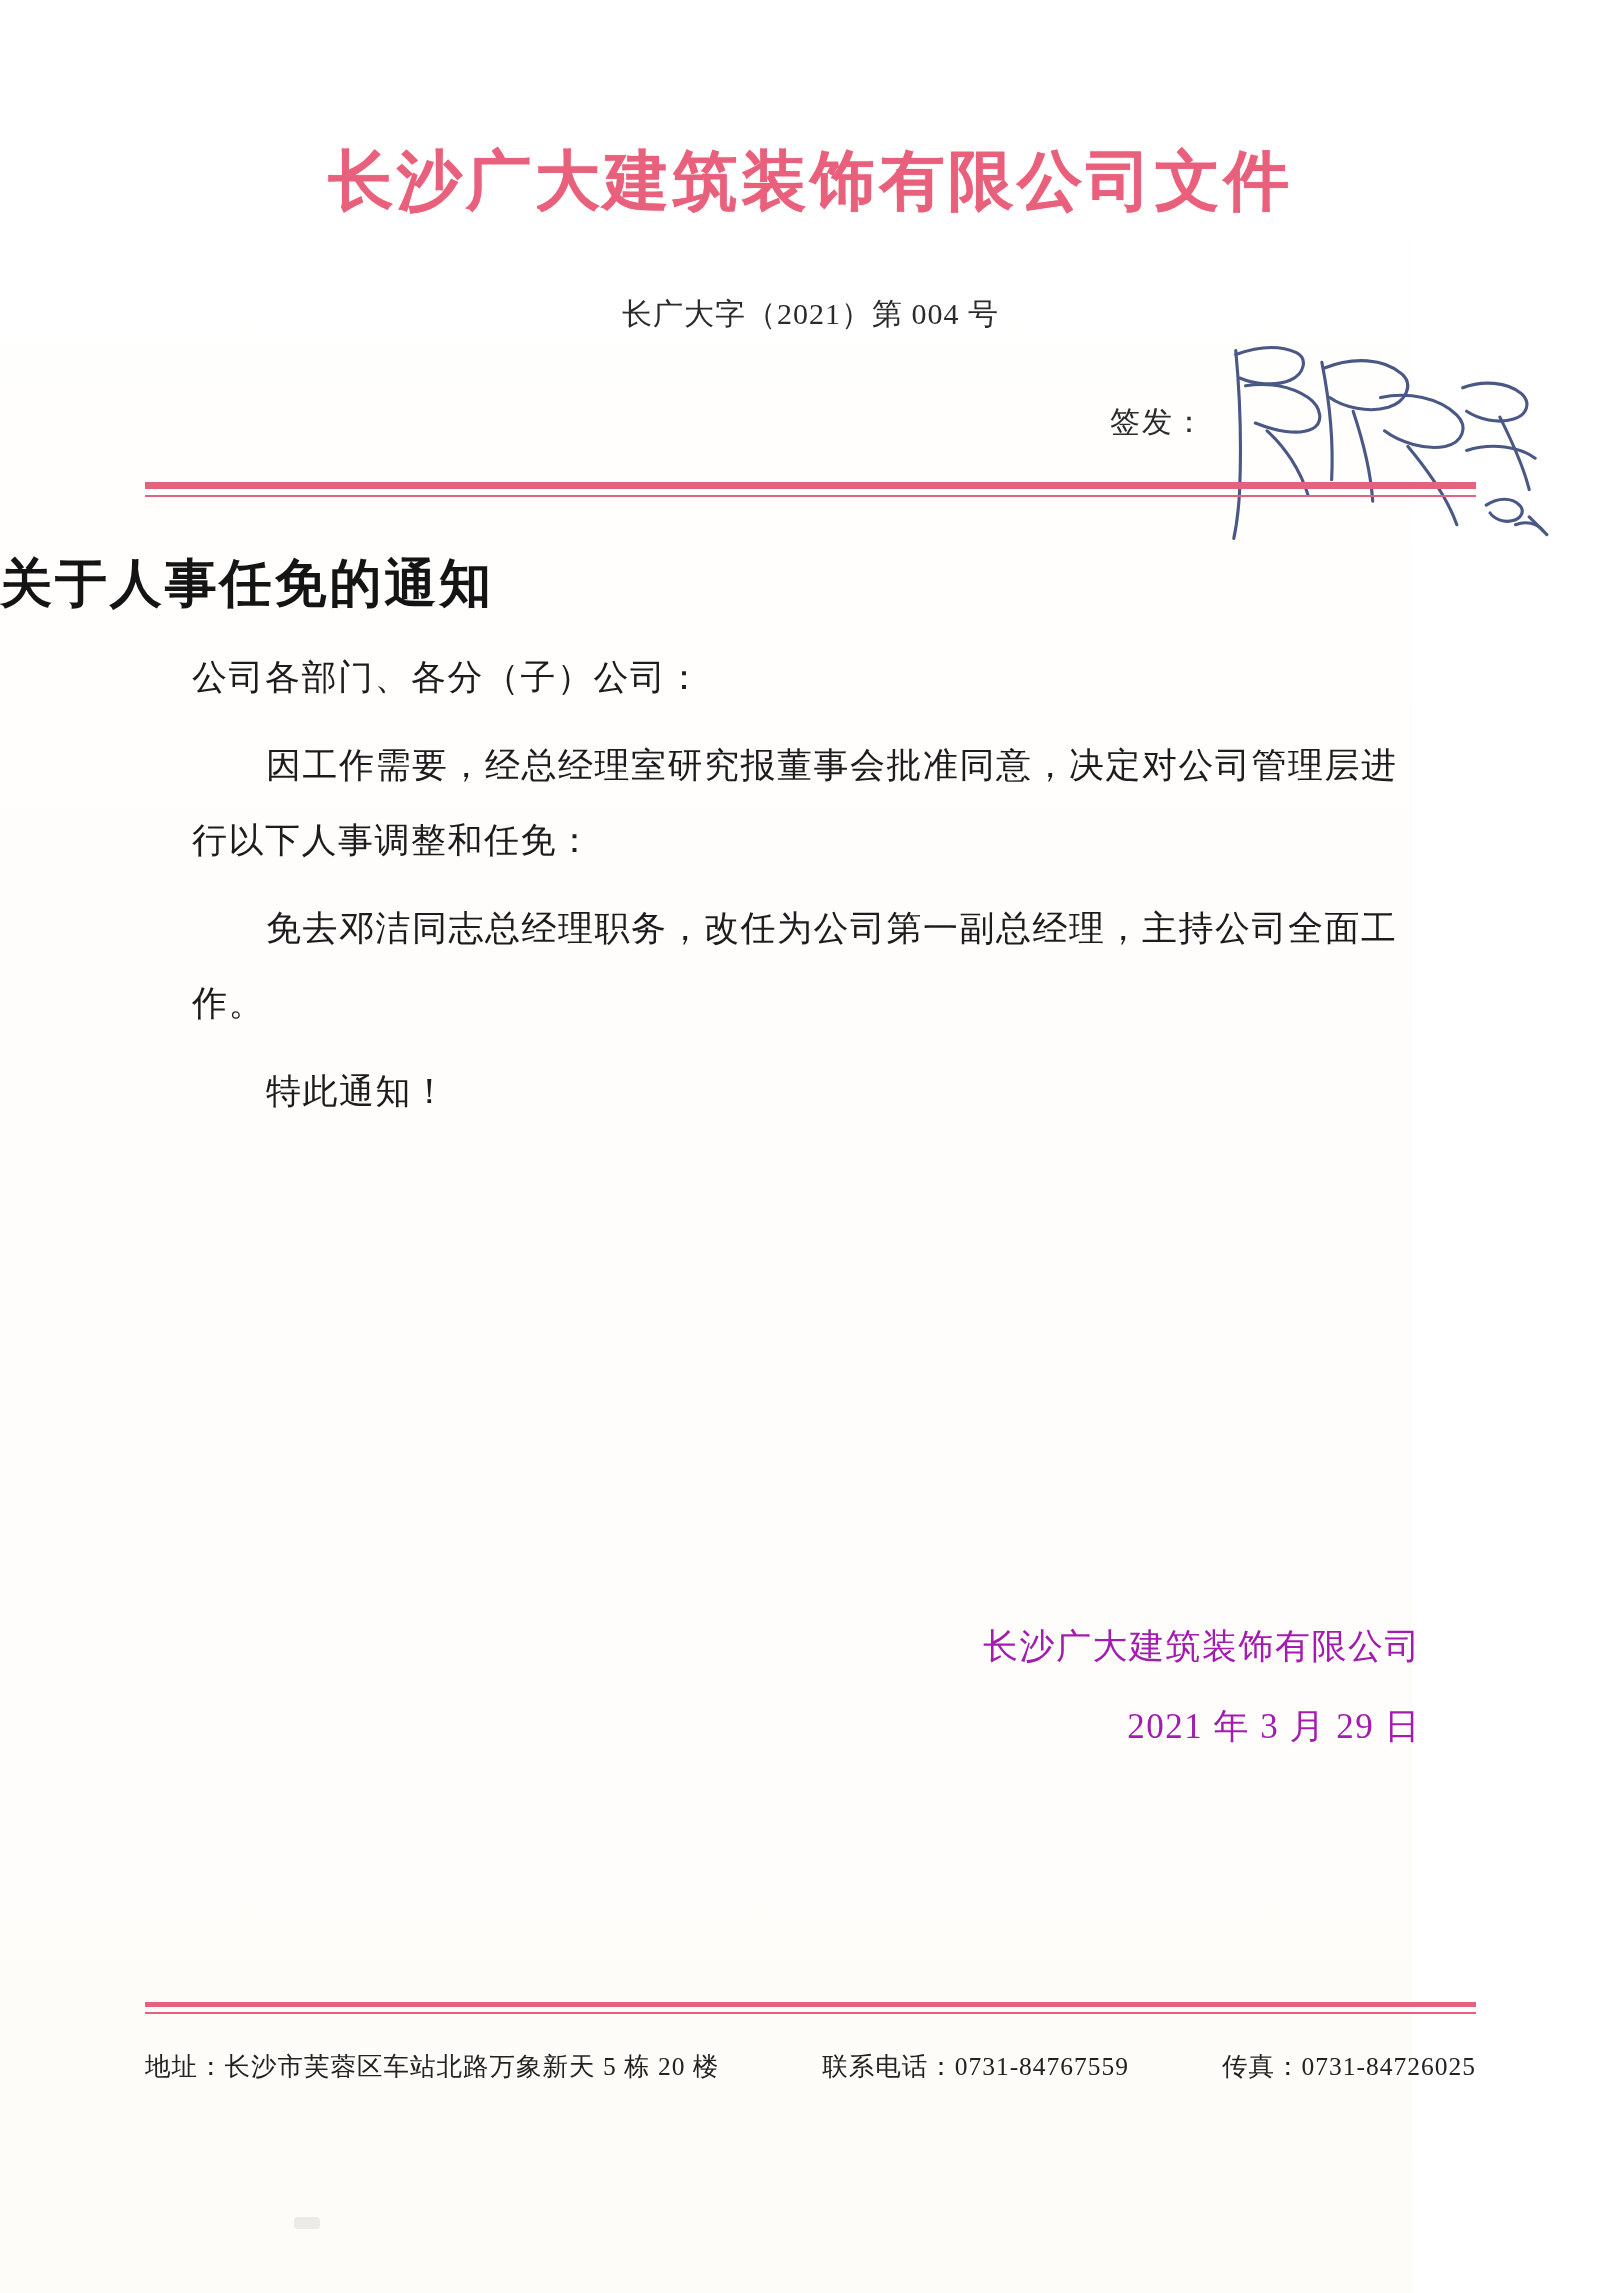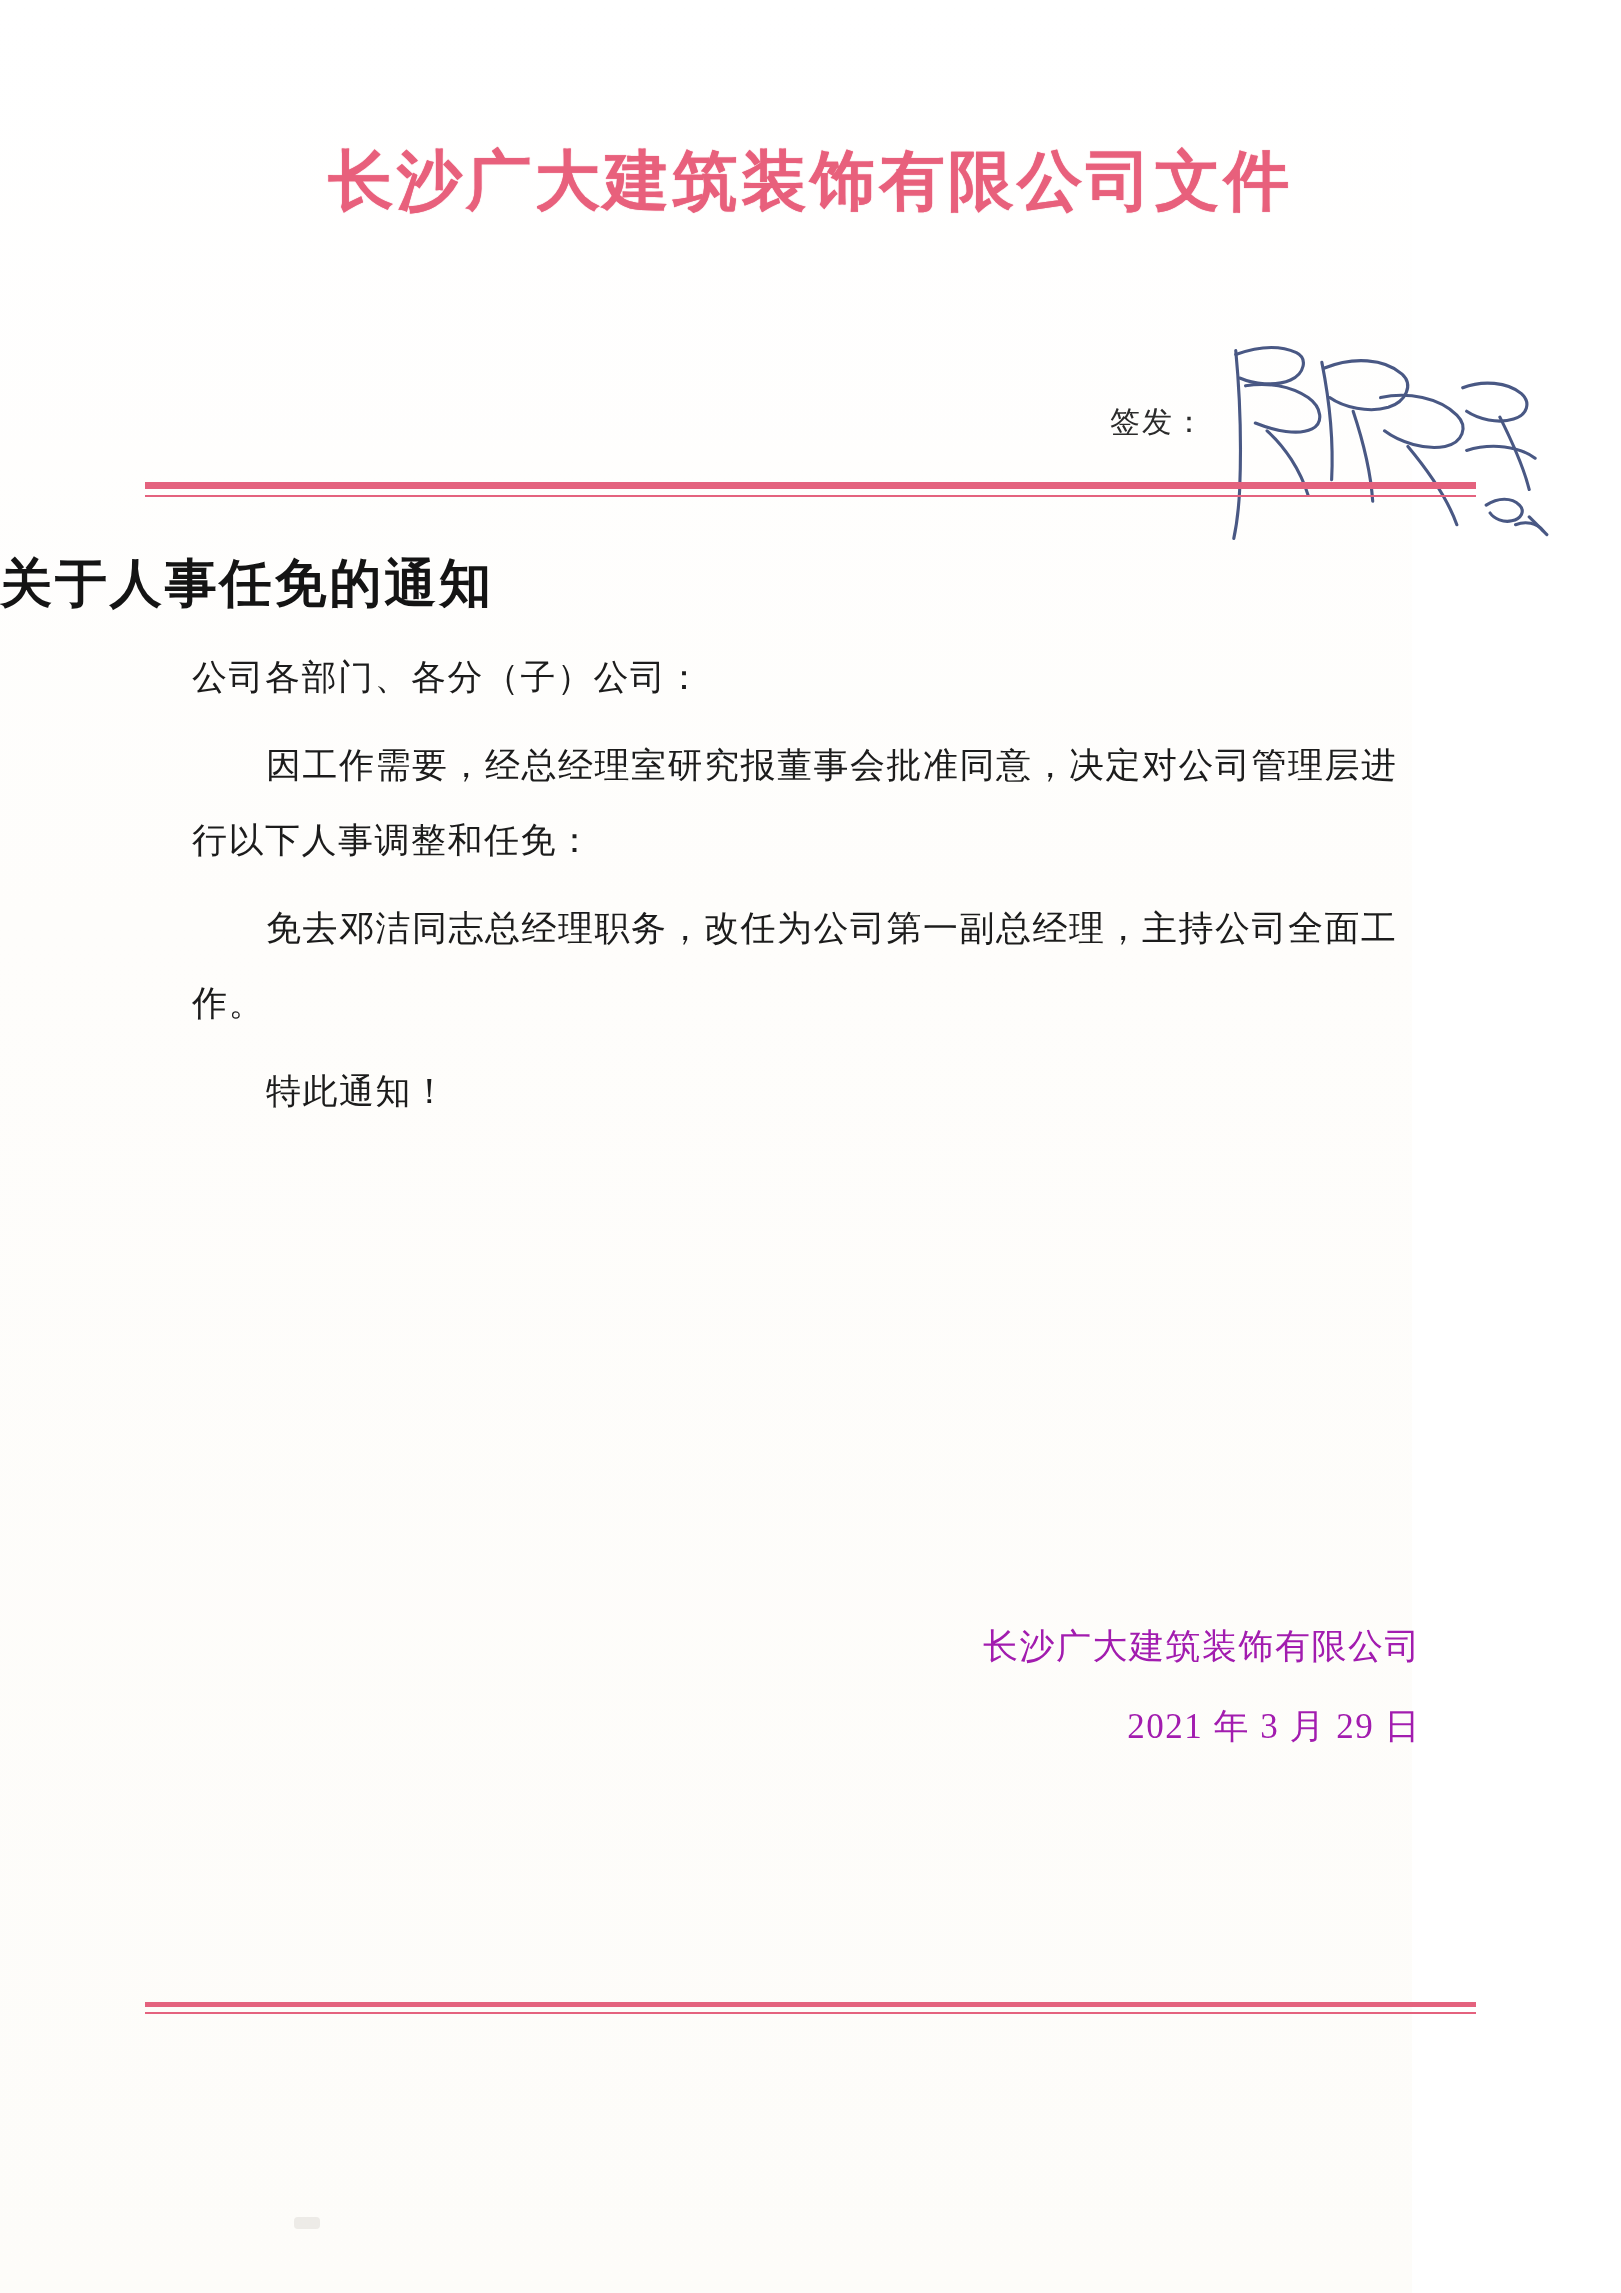--- a/index.html
+++ b/index.html
@@ -176,20 +176,21 @@
   }
 </style>
 </head>
 <body>
 
 <div class="page">
   <div class="paper-tint"></div>
 
   <div class="doc-title">长沙广大建筑装饰有限公司文件</div>
 
+  <div class="doc-number">长广大字（2021）第 004 号</div>
 
   <div class="issuer-row">签发：</div>
 
   <svg class="signature" viewBox="0 0 360 230">
     <g fill="none" stroke="#3a4a7a" stroke-width="3.2" stroke-linecap="round" stroke-linejoin="round" opacity="0.92">
       <path d="M30,18 C34,60 36,110 34,160 C33,180 31,196 28,210"></path>
       <path d="M30,22 C52,14 74,12 92,20 C104,26 100,42 86,48 C70,55 48,52 34,46"></path>
       <path d="M40,54 C62,50 86,54 104,66 C118,76 120,92 108,98 C94,105 70,100 50,92"></path>
       <path d="M62,100 C80,116 96,140 104,166"></path>
       <path d="M118,30 C126,70 130,112 128,150"></path>
@@ -219,16 +220,21 @@
   </div>
 
   <div class="sign-block">
     <div>长沙广大建筑装饰有限公司</div>
     <div>2021 年 3 月 29 日</div>
   </div>
 
   <div class="footer-rule-thick"></div>
   <div class="footer-rule-thin"></div>
 
+  <div class="footer">
+    <span class="f-addr">地址：长沙市芙蓉区车站北路万象新天 5 栋 20 楼</span>
+    <span class="f-tel">联系电话：0731-84767559</span>
+    <span class="f-fax">传真：0731-84726025</span>
+  </div>
 
   <div class="smudge"></div>
 </div>
 
 
 </body></html>

